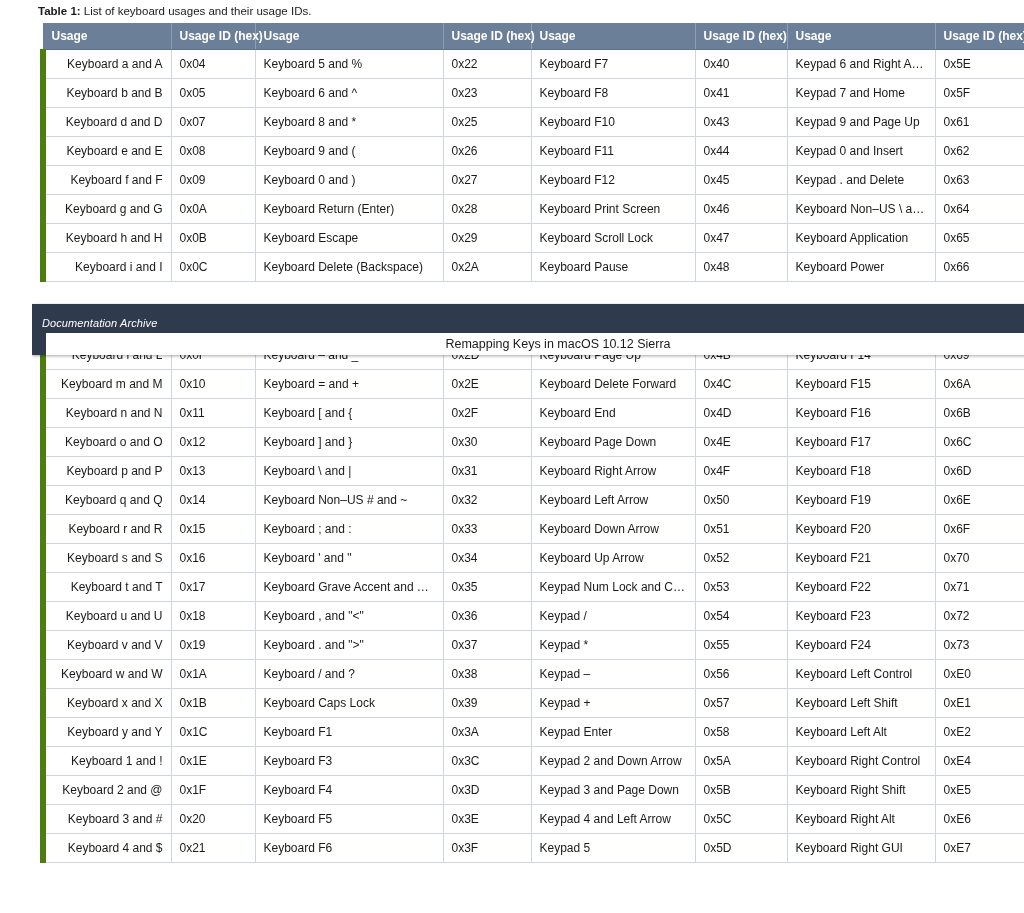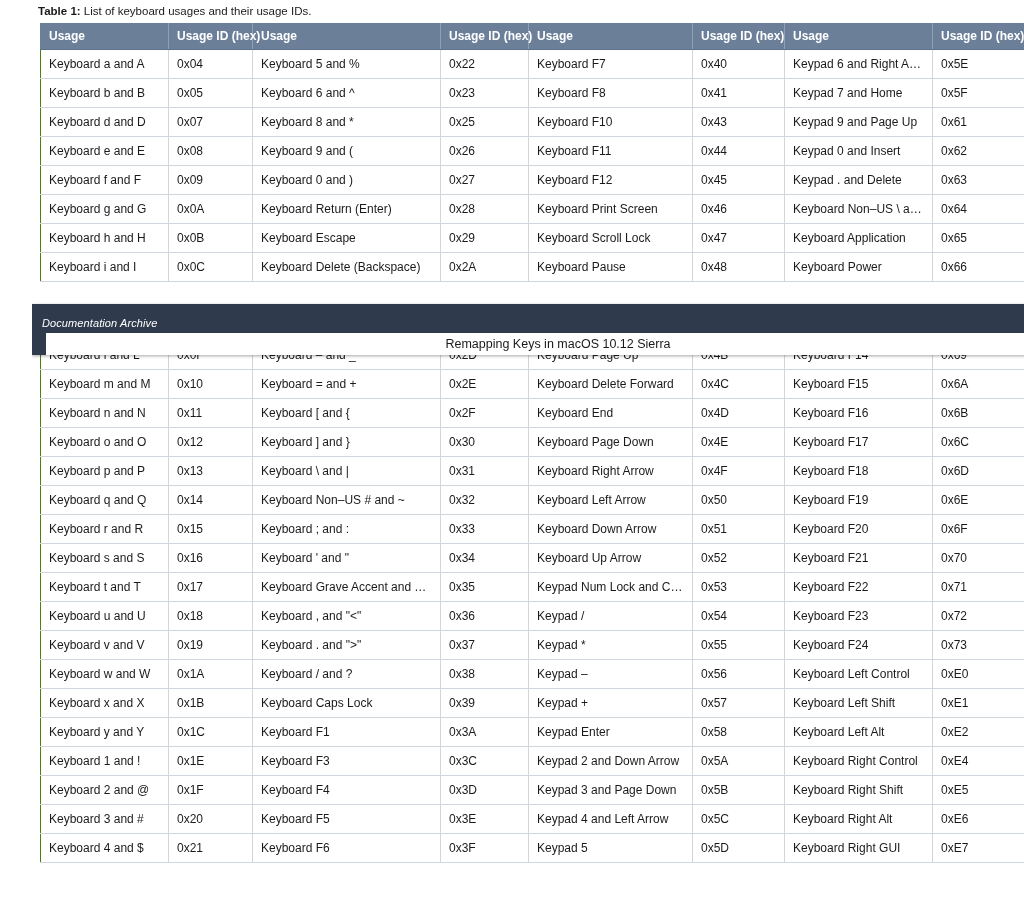--- a/index.html
+++ b/index.html
@@ -50,21 +50,21 @@
     color: #1a1a1a;
     padding: 7px 8px;
     border-right: 1px solid #cfd6de;
     border-bottom: 1px solid #cfd6de;
     white-space: nowrap;
     overflow: hidden;
     text-overflow: ellipsis;
     background: #ffffff;
   }
   table.usage td:last-child { border-right: 1px solid #cfd6de; }
-  table.usage tr td:first-child { border-left: 1px solid #4d7c0f; }
+  table.usage tr td:first-child { border-left: 6px solid #4d7c0f; text-align: right; }
   table.usage th:first-child { border-left: 1px solid #6c7f99; }
 
   col.c-usage { width: 128px; }
   col.c-id    { width: 84px; }
   col.c-usage2 { width: 188px; }
   col.c-id2   { width: 88px; }
   col.c-usage3 { width: 164px; }
   col.c-id3   { width: 92px; }
   col.c-usage4 { width: 148px; }
   col.c-id4   { width: 96px; }

